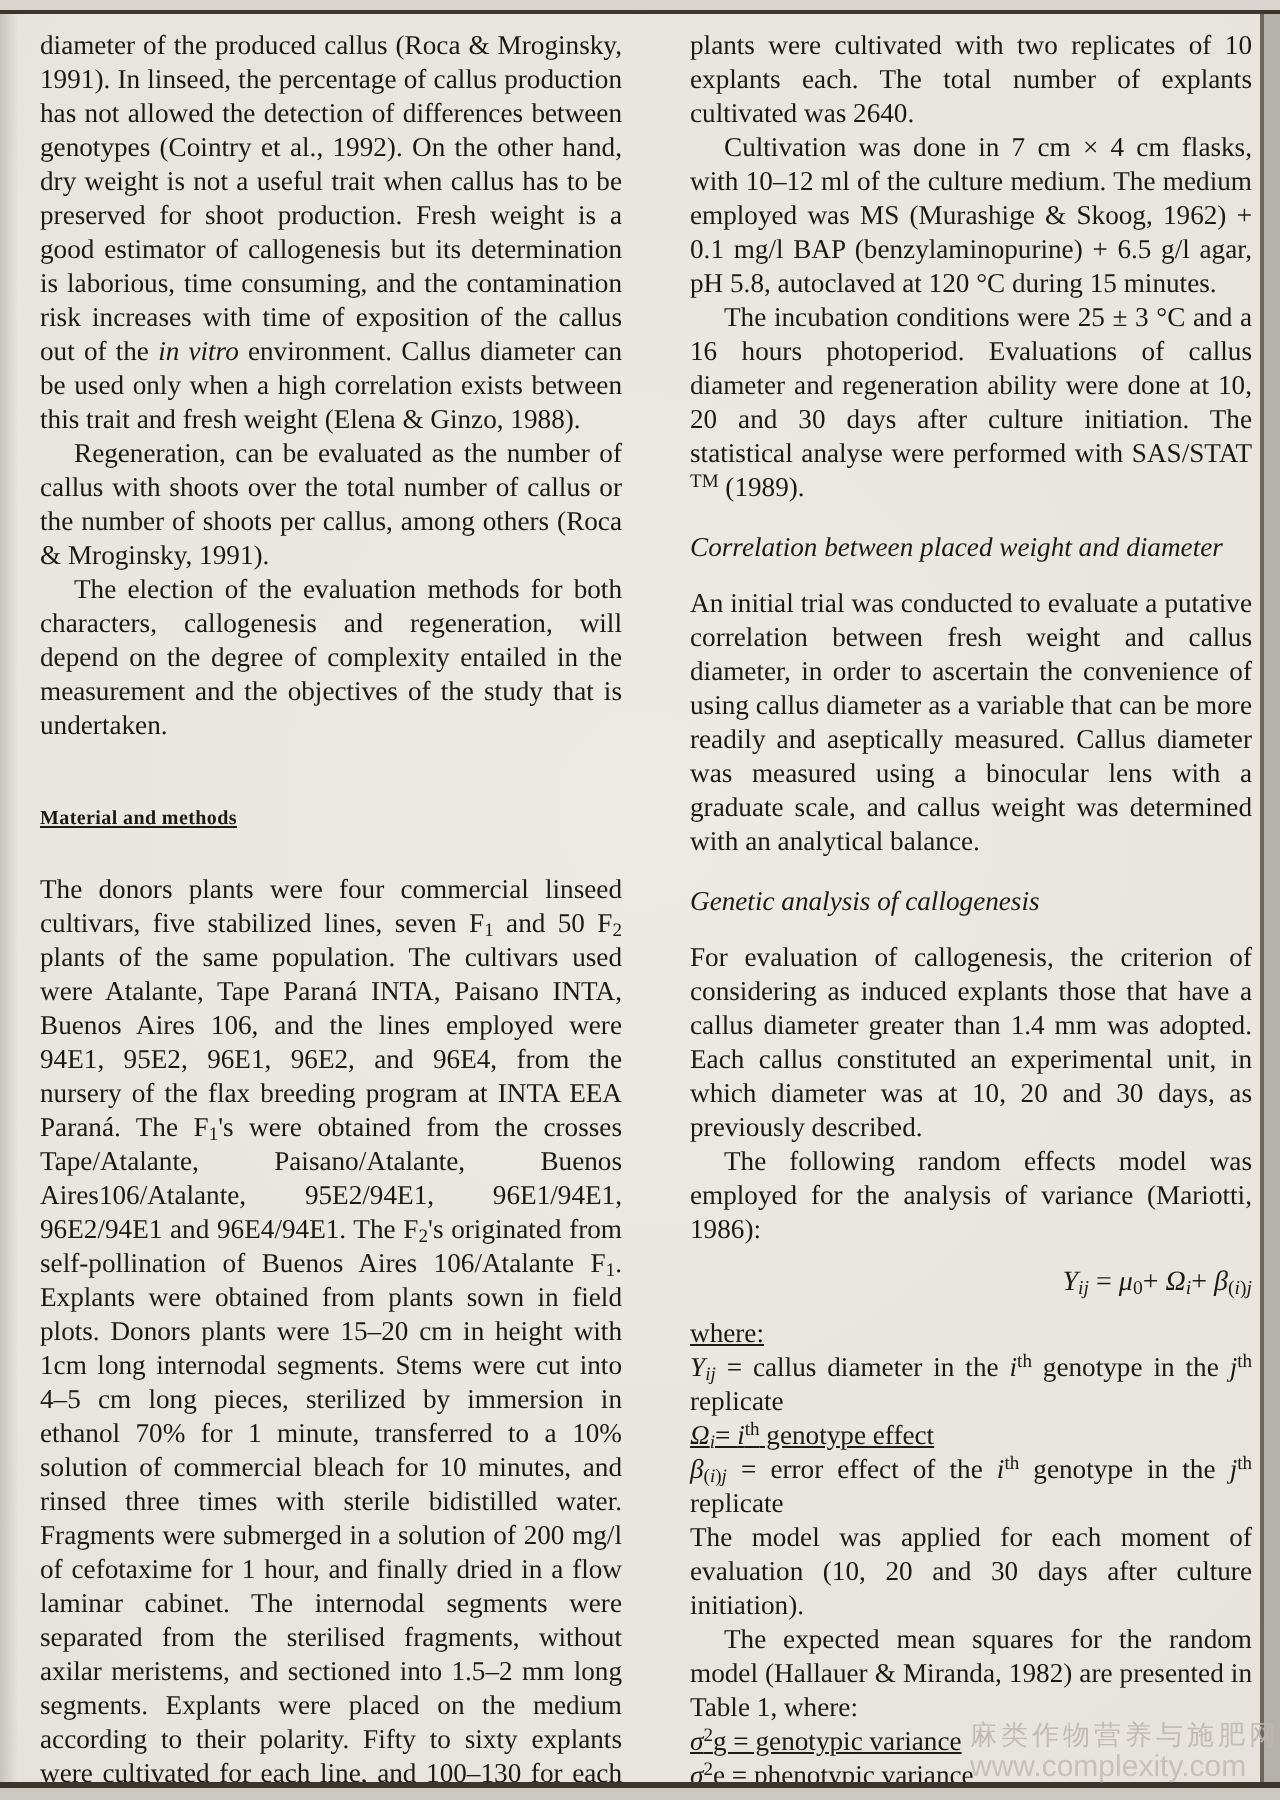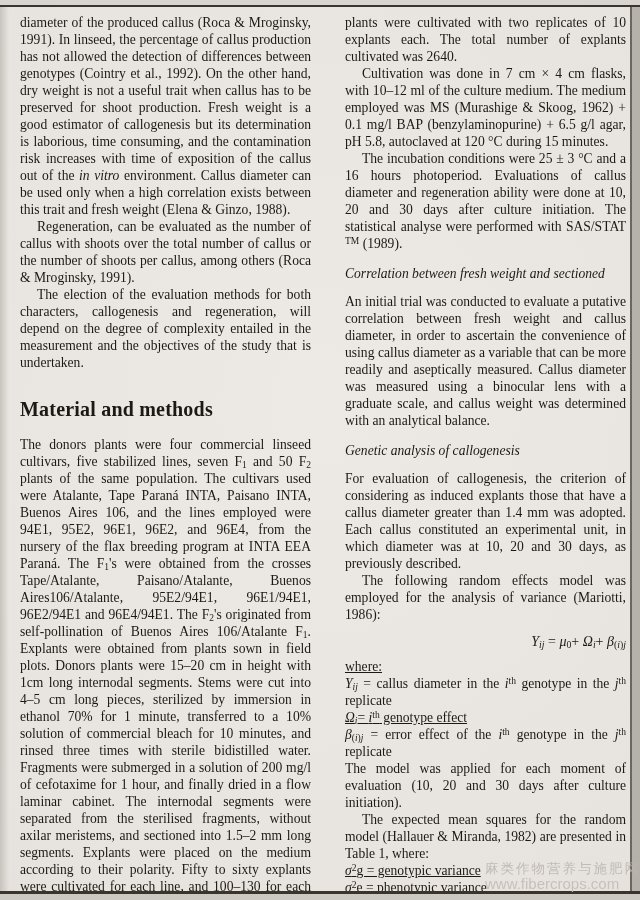--- a/index.html
+++ b/index.html
@@ -35,22 +35,22 @@
   #right-col { left: 345px; width: 281px; }
 
   .col p { margin: 0; padding: 0; }
   .indent { text-indent: 17px; }
 
   sub, sup { line-height: 0; font-size: 70%; }
   sup { vertical-align: 0.45em; }
   sub { vertical-align: -0.2em; }
 
   h2.section {
-    font-size: 20px; line-height: 17px; font-weight: 700;
-    margin: 30px 0 18px 0; letter-spacing: 0.2px;
+    font-size: 10px; line-height: 17px; font-weight: 700;
+    margin: 30px 0 18px 0; letter-spacing: 0.2px; text-decoration: underline;
   }
   h3.subsection {
     font-size: 13.6px; line-height: 17px; font-weight: 400; font-style: italic;
     margin: 13px 0 11px 0;
   }
   .equation {
     margin: 10px 0 8px 38px;
     font-size: 14px; line-height: 17px;
     text-align: right;
   }
@@ -80,40 +80,40 @@
     <p class="indent">Regeneration, can be evaluated as the number of callus with shoots over the total number of callus or the number of shoots per callus, among others (Roca &amp; Mroginsky, 1991).</p>
     <p class="indent">The election of the evaluation methods for both characters, callogenesis and regeneration, will depend on the degree of complexity entailed in the measurement and the objectives of the study that is undertaken.</p>
     <h2 class="section">Material and methods</h2>
     <p>The donors plants were four commercial linseed cultivars, five stabilized lines, seven F<sub>1</sub> and 50 F<sub>2</sub> plants of the same population. The cultivars used were Atalante, Tape Paraná INTA, Paisano INTA, Buenos Aires 106, and the lines employed were 94E1, 95E2, 96E1, 96E2, and 96E4, from the nursery of the flax breeding program at INTA EEA Paraná. The F<sub>1</sub>'s were obtained from the crosses Tape/Atalante, Paisano/Atalante, Buenos Aires106/Atalante, 95E2/94E1, 96E1/94E1, 96E2/94E1 and 96E4/94E1. The F<sub>2</sub>'s originated from self-pollination of Buenos Aires 106/Atalante F<sub>1</sub>. Explants were obtained from plants sown in field plots. Donors plants were 15–20 cm in height with 1cm long internodal segments. Stems were cut into 4–5 cm long pieces, sterilized by immersion in ethanol 70% for 1 minute, transferred to a 10% solution of commercial bleach for 10 minutes, and rinsed three times with sterile bidistilled water. Fragments were submerged in a solution of 200 mg/l of cefotaxime for 1 hour, and finally dried in a flow laminar cabinet. The internodal segments were separated from the sterilised fragments, without axilar meristems, and sectioned into 1.5–2 mm long segments. Explants were placed on the medium according to their polarity. Fifty to sixty explants were cultivated for each line, and 100–130 for each F. The 50 F</p>
   </div>
 
   <div class="col" id="right-col">
     <p>plants were cultivated with two replicates of 10 explants each. The total number of explants cultivated was 2640.</p>
     <p class="indent">Cultivation was done in 7 cm × 4 cm flasks, with 10–12 ml of the culture medium. The medium employed was MS (Murashige &amp; Skoog, 1962) + 0.1 mg/l BAP (benzylaminopurine) + 6.5 g/l agar, pH 5.8, autoclaved at 120 °C during 15 minutes.</p>
     <p class="indent">The incubation conditions were 25 ± 3 °C and a 16 hours photoperiod. Evaluations of callus diameter and regeneration ability were done at 10, 20 and 30 days after culture initiation. The statistical analyse were performed with SAS/STAT <sup>TM</sup> (1989).</p>
-    <h3 class="subsection">Correlation between fresh weight and sectioned</h3>
+    <h3 class="subsection">Correlation between placed weight and diameter</h3>
     <p>An initial trial was conducted to evaluate a putative correlation between fresh weight and callus diameter, in order to ascertain the convenience of using callus diameter as a variable that can be more readily and aseptically measured. Callus diameter was measured using a binocular lens with a graduate scale, and callus weight was determined with an analytical balance.</p>
     <h3 class="subsection">Genetic analysis of callogenesis</h3>
     <p>For evaluation of callogenesis, the criterion of considering as induced explants those that have a callus diameter greater than 1.4 mm was adopted. Each callus constituted an experimental unit, in which diameter was at 10, 20 and 30 days, as previously described.</p>
     <p class="indent">The following random effects model was employed for the analysis of variance (Mariotti, 1986):</p>
     <div class="equation"><i>Y<sub>ij</sub></i> = <i>μ</i><sub>0</sub>+ <i>Ω<sub>i</sub></i>+ <i>β</i><sub>(<i>i</i>)<i>j</i></sub></div>
     <p class="defline">where:</p>
     <p><i>Y<sub>ij</sub></i> = callus diameter in the <i>i</i><sup>th</sup> genotype in the <i>j</i><sup>th</sup> replicate</p>
     <p class="defline"><i>Ω<sub>i</sub></i>= <i>i</i><sup>th</sup> genotype effect</p>
     <p><i>β</i><sub>(<i>i</i>)<i>j</i></sub> = error effect of the <i>i</i><sup>th</sup> genotype in the <i>j</i><sup>th</sup> replicate</p>
     <p>The model was applied for each moment of evaluation (10, 20 and 30 days after culture initiation).</p>
     <p class="indent">The expected mean squares for the random model (Hallauer &amp; Miranda, 1982) are presented in Table 1, where:</p>
     <p class="defline"><i>σ</i><sup>2</sup>g = genotypic variance</p>
     <p class="defline"><i>σ</i><sup>2</sup>e = phenotypic variance</p>
 
   </div>
 
   <div id="watermark">
     <div class="cjk">麻类作物营养与施肥网</div>
-    <div class="url">www.fibercrops.com</div>
+    <div class="url">www.complexity.com</div>
   </div>
 
   <div class="edge" id="edge-top-band"></div>
   <div class="edge" id="edge-top-line"></div>
   <div class="edge" id="edge-left-band"></div>
   <div class="edge" id="edge-right-line"></div>
   <div class="edge" id="edge-right-band"></div>
   <div class="edge" id="edge-bottom-line"></div>
   <div class="edge" id="edge-bottom-band"></div>
 </div>

